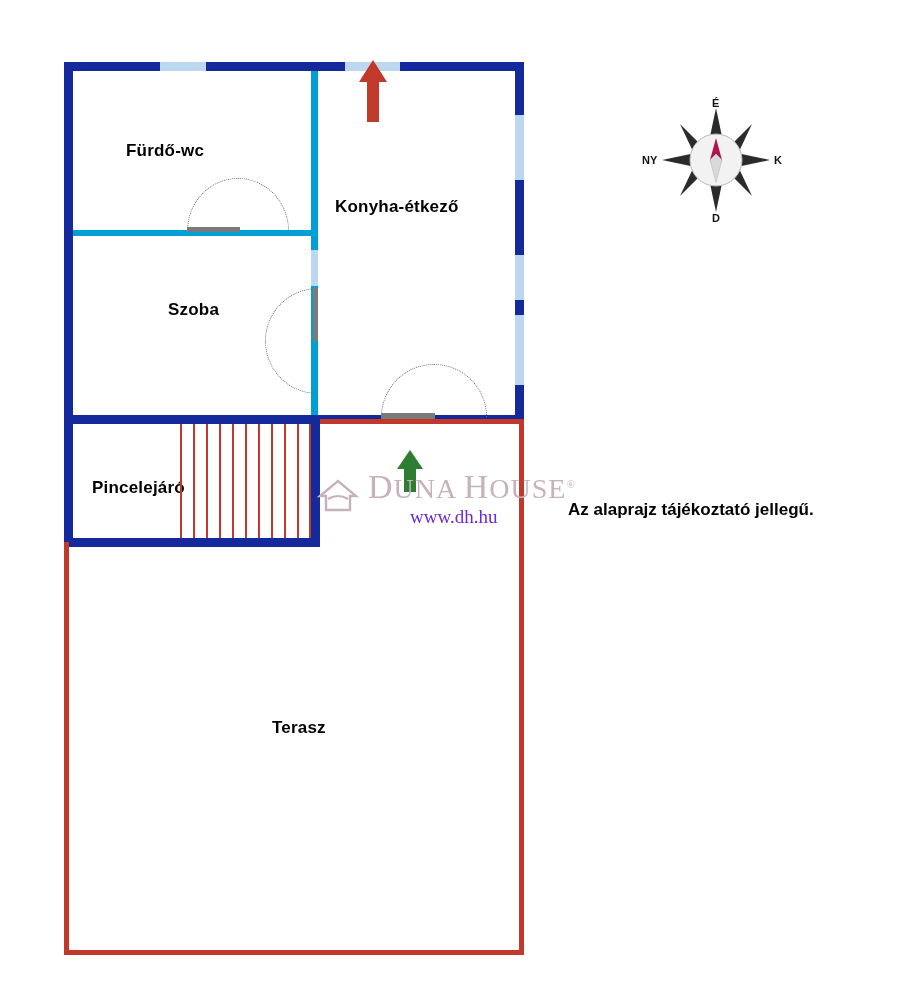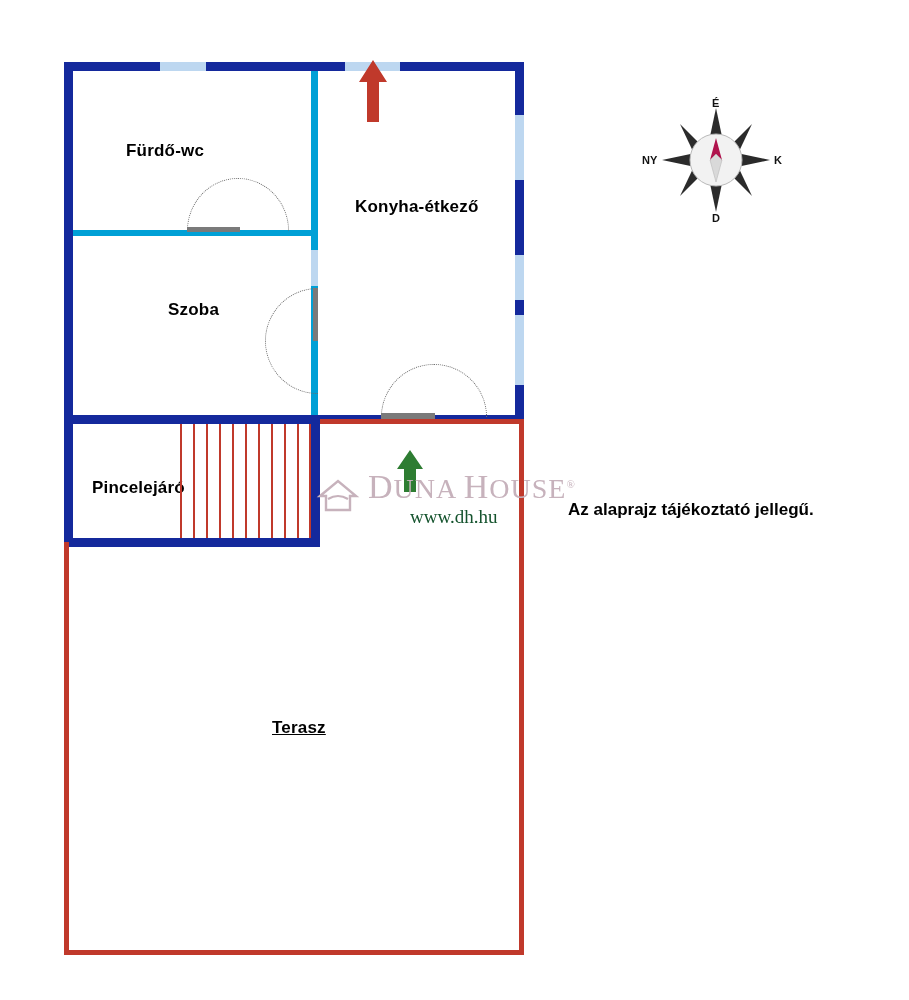--- a/index.html
+++ b/index.html
@@ -117,21 +117,21 @@
   .wm-reg {
     font-size: 11px;
     vertical-align: super;
   }
   .wm-url {
     position: absolute;
     left: 100px;
     top: 40px;
     font-family: "Liberation Serif", serif;
     font-size: 19px;
-    color: #14532d;
+    color: #6d28d9;
     white-space: nowrap;
   }
   .wm-logo {
     position: absolute;
     left: 6px;
     top: 8px;
     width: 44px;
     height: 40px;
   }
 
@@ -176,24 +176,24 @@
   <div class="door-arc" style="left:187px; top:178px; width:100px; height:104px; border-color:#6b6b6b; clip-path: polygon(0% 0%, 100% 0%, 100% 50%, 0% 50%);"></div>
   <div class="door-leaf" style="left:187px; top:227px; width:53px; height:5px;"></div>
 
   <div class="door-arc" style="left:265px; top:288px; width:104px; height:104px; clip-path: polygon(0% 0%, 50% 0%, 50% 100%, 0% 100%);"></div>
   <div class="door-leaf" style="left:313px; top:288px; width:5px; height:53px;"></div>
 
   <div class="door-arc" style="left:381px; top:364px; width:104px; height:104px; clip-path: polygon(0% 0%, 100% 0%, 100% 50%, 0% 50%);"></div>
   <div class="door-leaf" style="left:381px; top:413px; width:54px; height:6px;"></div>
 
   <div class="room-label" style="left:126px; top:141px;text-align:center;">Fürdő-wc</div>
-  <div class="room-label" style="left:335px; top:197px;margin-left:20px;">Konyha-étkező</div>
+  <div class="room-label" style="left:335px; top:197px;">Konyha-étkező</div>
   <div class="room-label" style="left:168px; top:300px;">Szoba</div>
   <div class="room-label" style="left:92px; top:478px;">Pincelejáró</div>
-  <div class="room-label" style="left:272px; top:718px;text-decoration:underline;">Terasz</div>
+  <div class="room-label" style="left:272px; top:718px;">Terasz</div>
 
   <div class="stair-block" style="left:180px; top:424px; width:131px; height:114px;">
     <div class="stair-line" style="left:0px;"></div>
     <div class="stair-line" style="left:13px;"></div>
     <div class="stair-line" style="left:26px;"></div>
     <div class="stair-line" style="left:39px;"></div>
     <div class="stair-line" style="left:52px;"></div>
     <div class="stair-line" style="left:65px;"></div>
     <div class="stair-line" style="left:78px;"></div>
     <div class="stair-line" style="left:91px;"></div>

